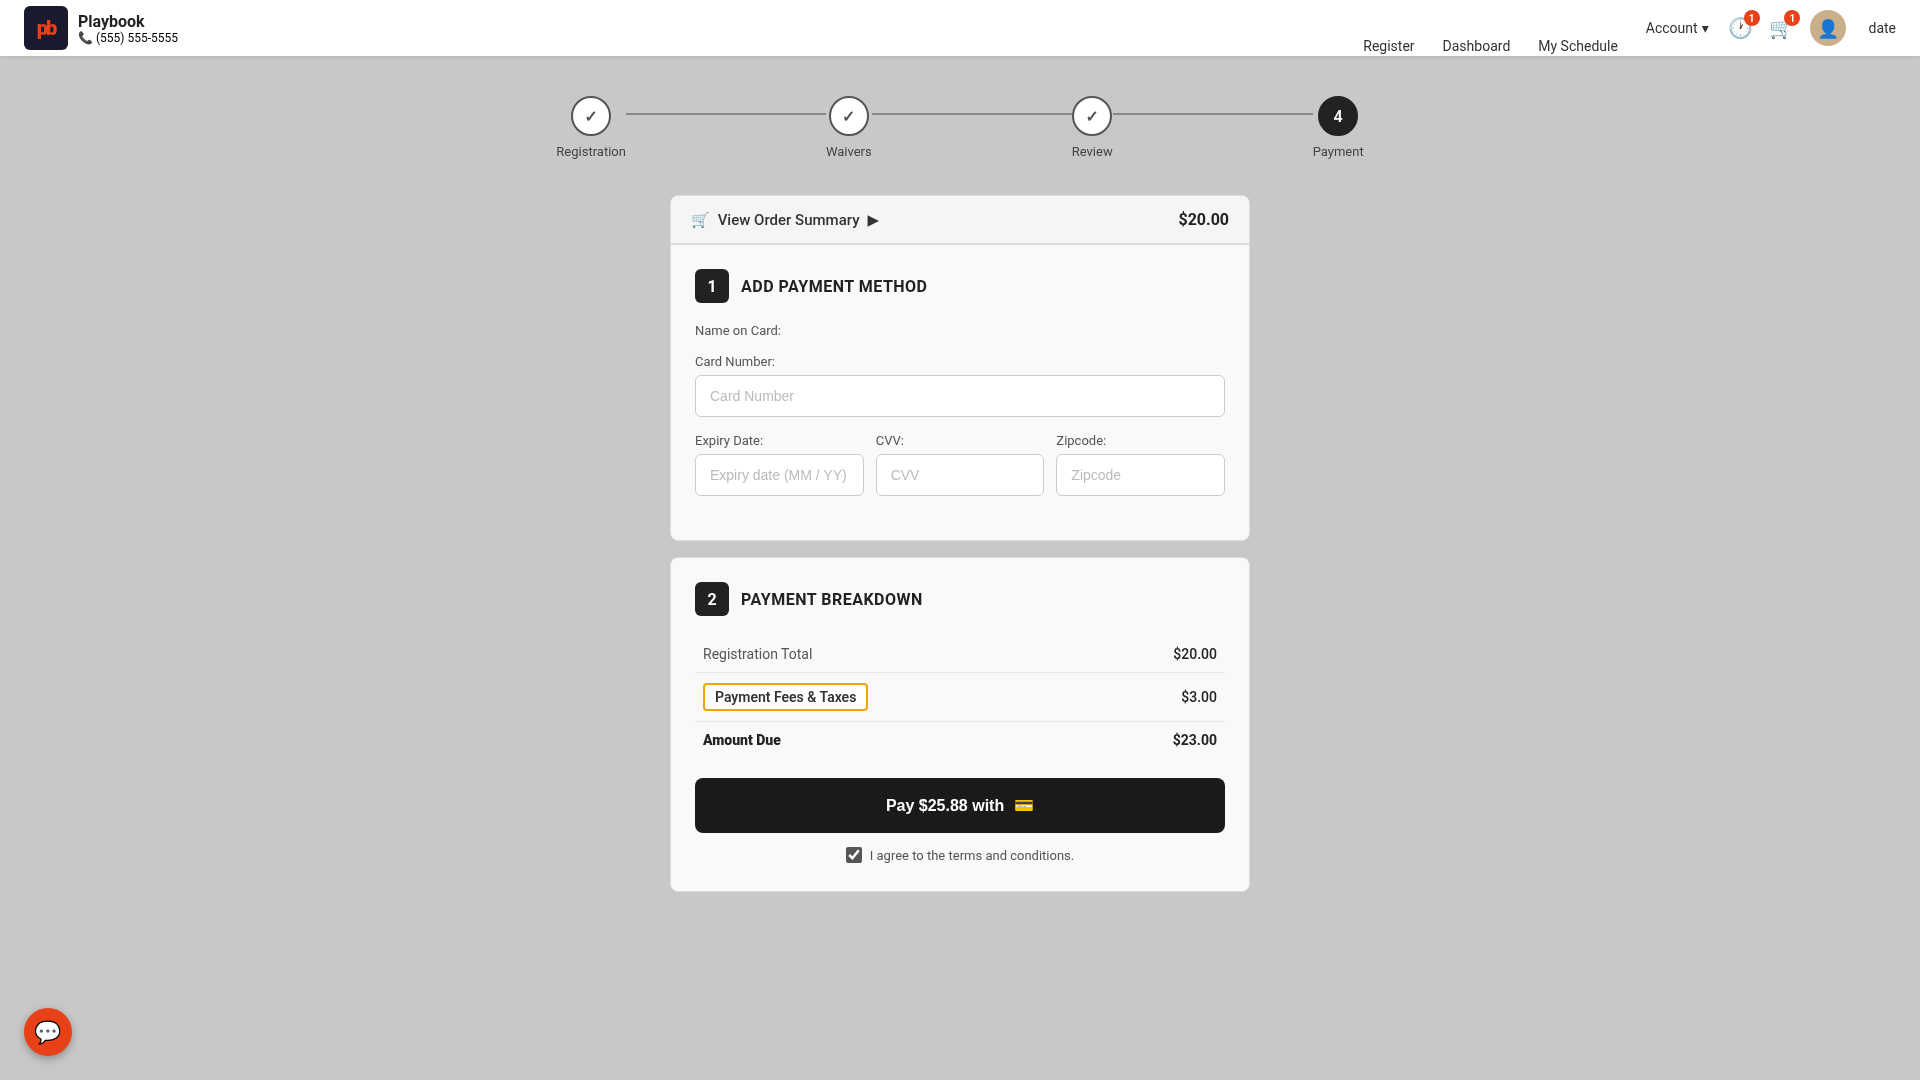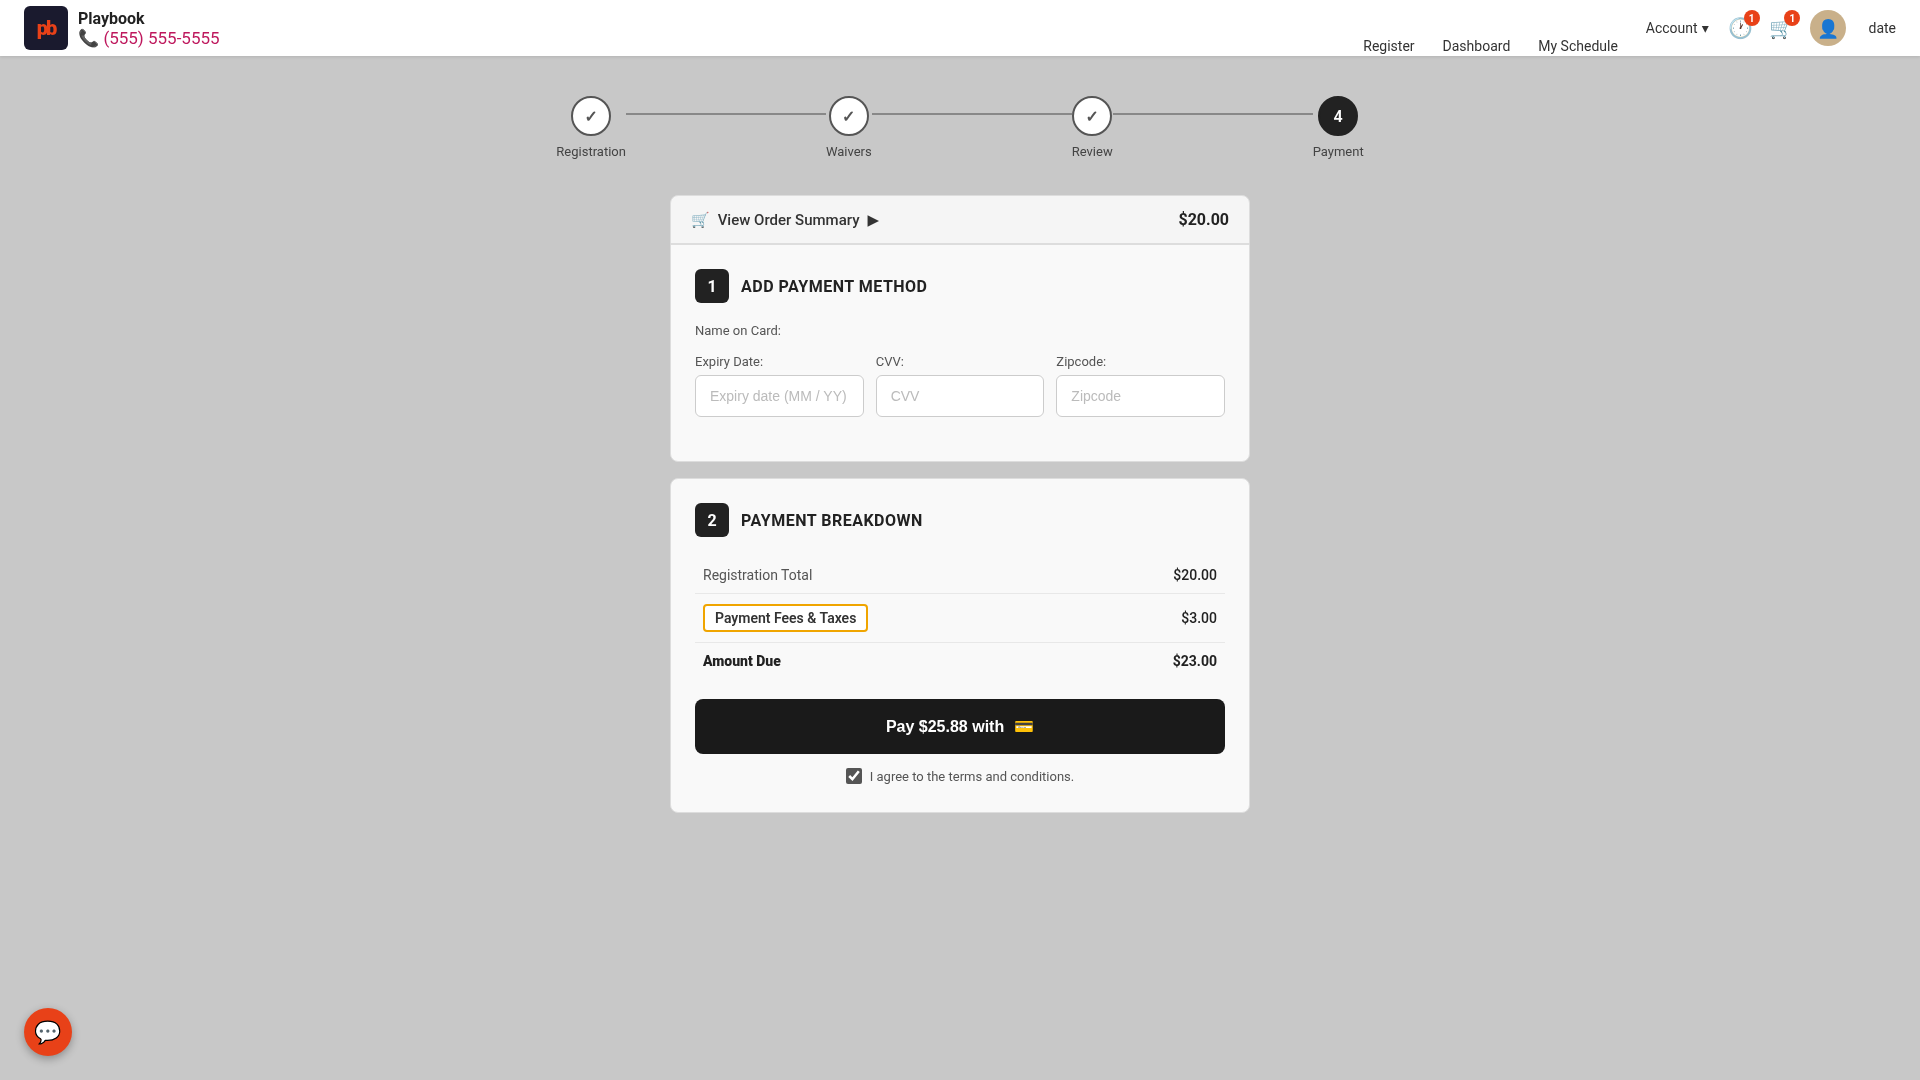--- a/index.html
+++ b/index.html
@@ -43,22 +43,22 @@
     .logo-text {
       display: flex;
       flex-direction: column;
     }
     .logo-name {
       font-weight: 700;
       font-size: 16px;
       color: #222;
     }
     .logo-phone {
-      font-size: 17px;
-      color: #be185d;
+      font-size: 12px;
+      color: #000000;
     }
     .header-nav {
       display: flex;
       align-items: center;
       gap: 28px;
     }
     .nav-link {
       font-size: 14px;
       color: #333;
       text-decoration: none;
@@ -439,20 +439,24 @@
     <div class="section-card">
       <div class="section-header">
         <div class="section-number">1</div>
         <div class="section-title">ADD PAYMENT METHOD</div>
       </div>
 
       <div class="form-group">
         <label class="form-label">Name on Card:</label>
       </div>
 
+      <div class="form-group">
+        <label class="form-label">Card Number:</label>
+        <input class="form-input" type="text" placeholder="Card Number" style="">
+      </div>
 
       <div class="form-row">
         <div class="form-group">
           <label class="form-label">Expiry Date:</label>
           <input class="form-input" type="text" placeholder="Expiry date (MM / YY)" style="">
         </div>
         <div class="form-group">
           <label class="form-label">CVV:</label>
           <input class="form-input" type="text" placeholder="CVV" style="">
         </div>

